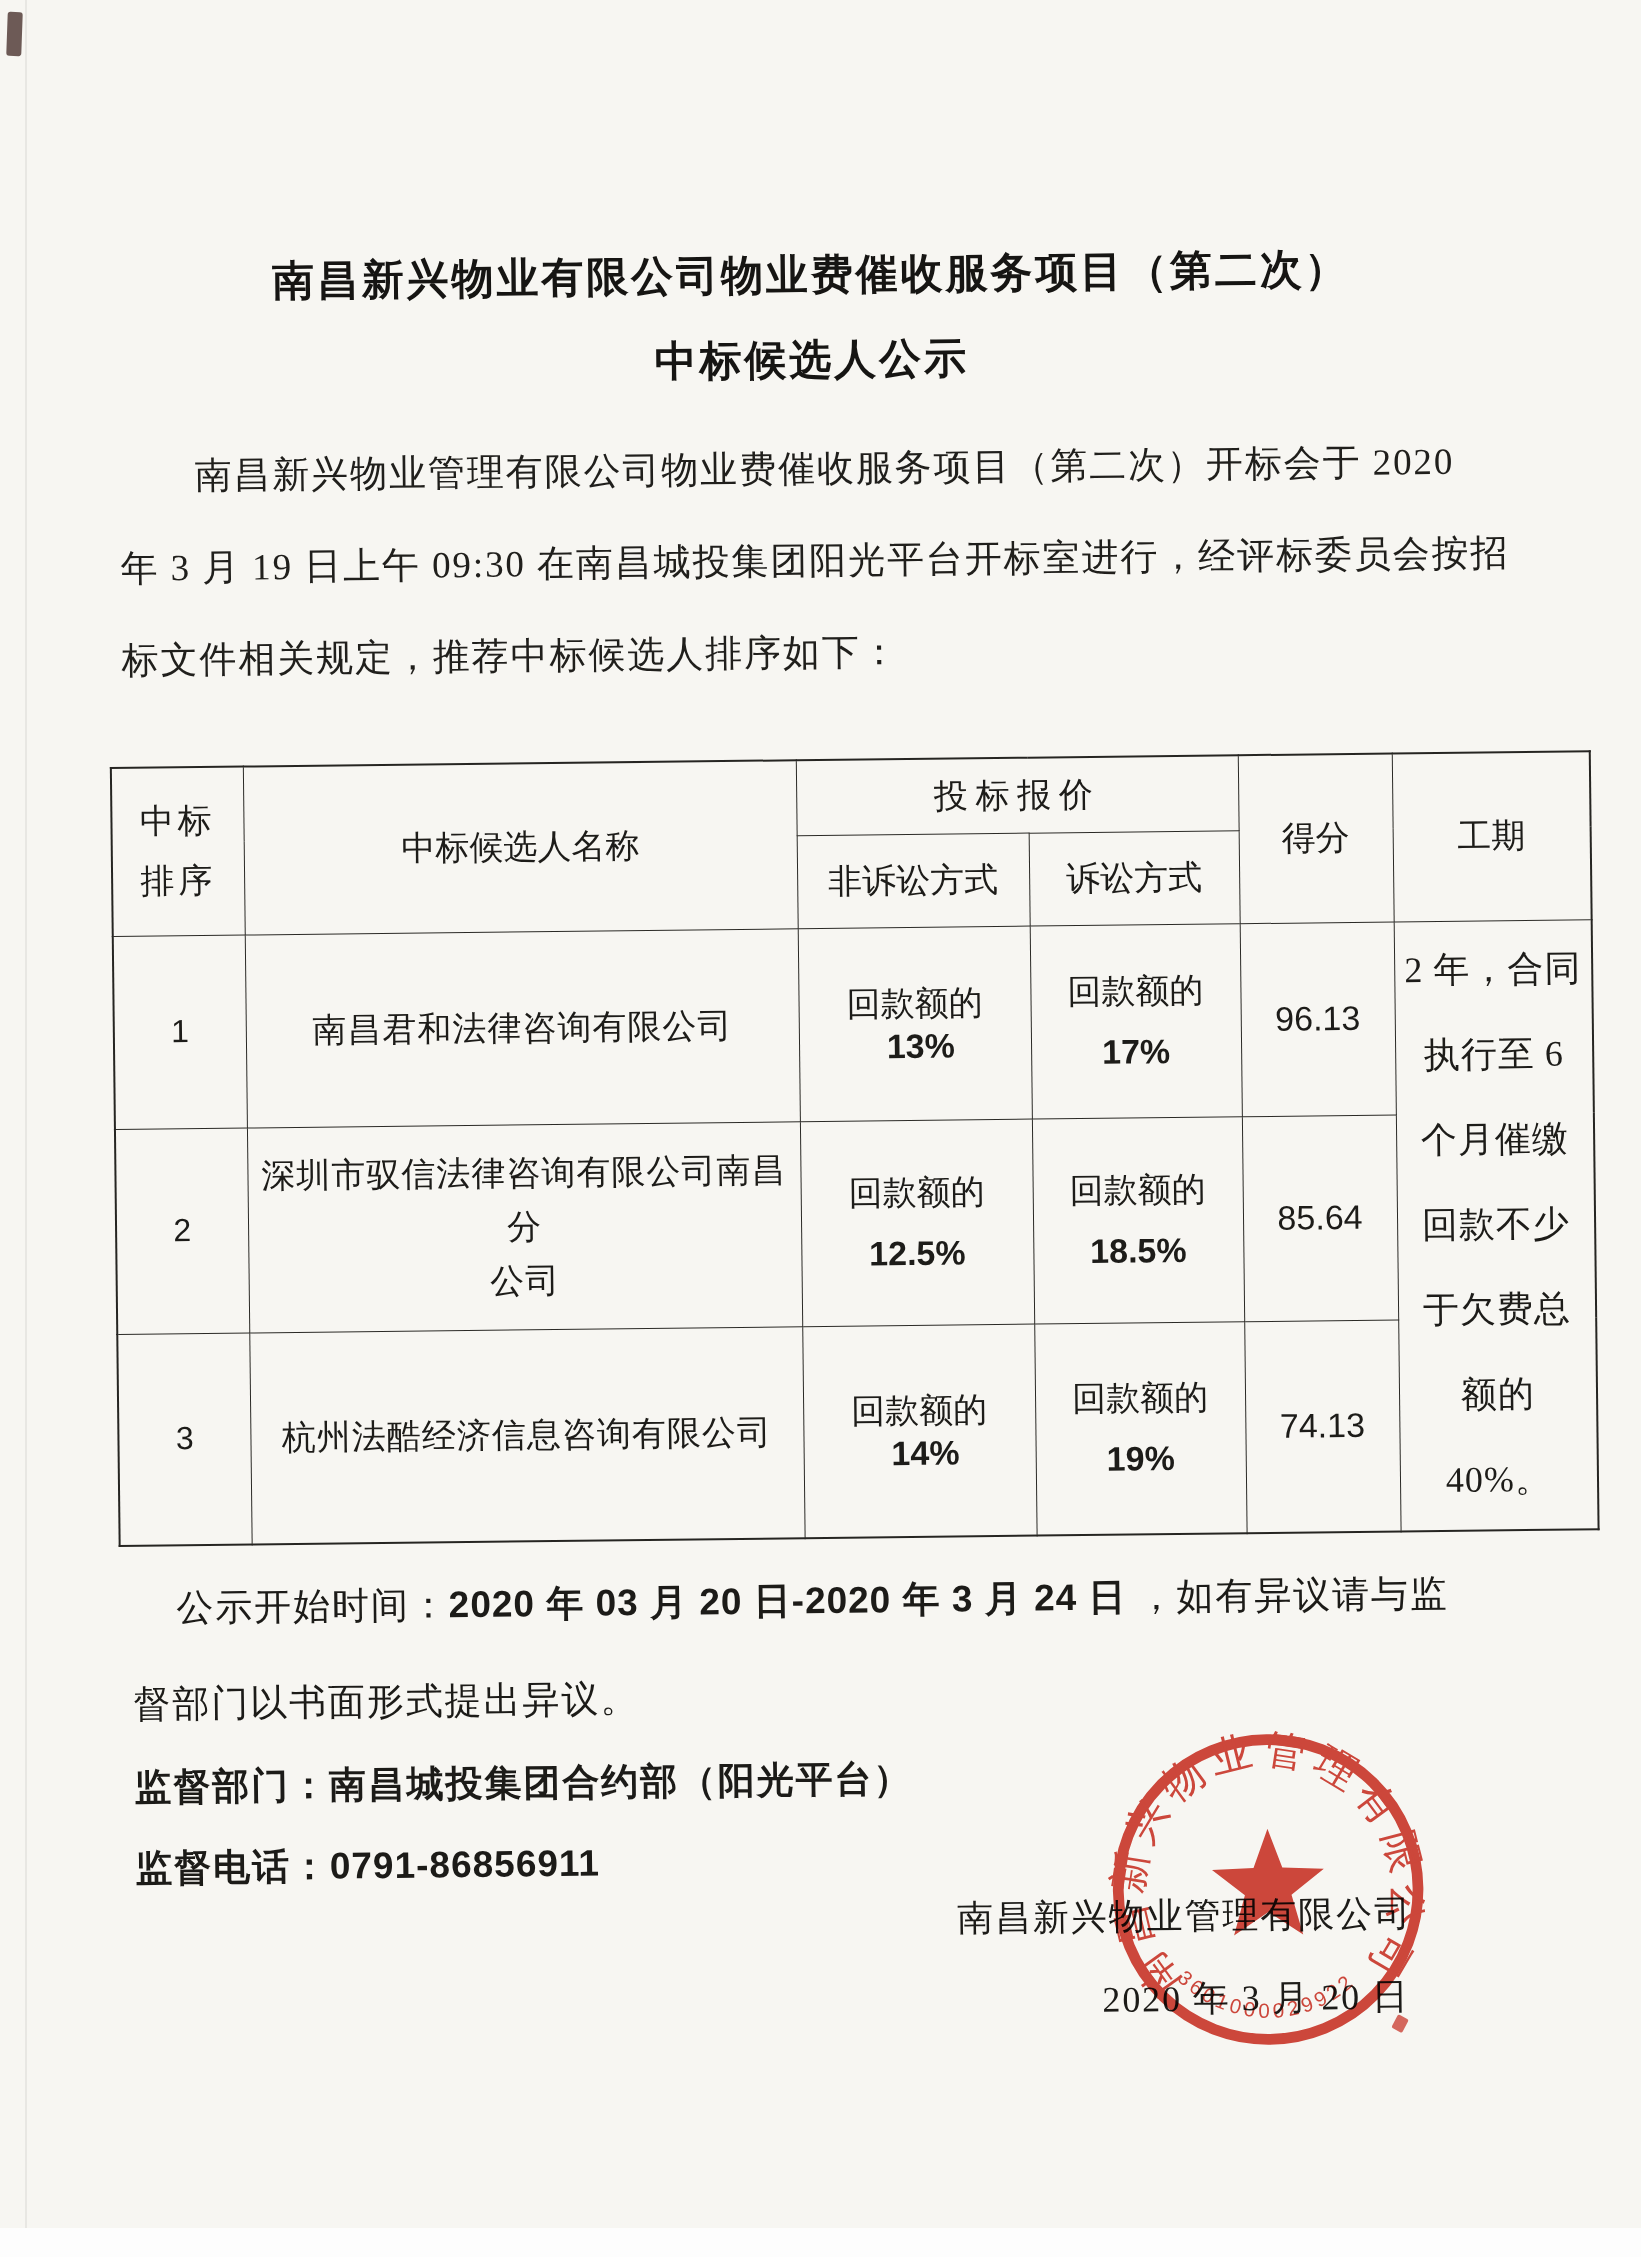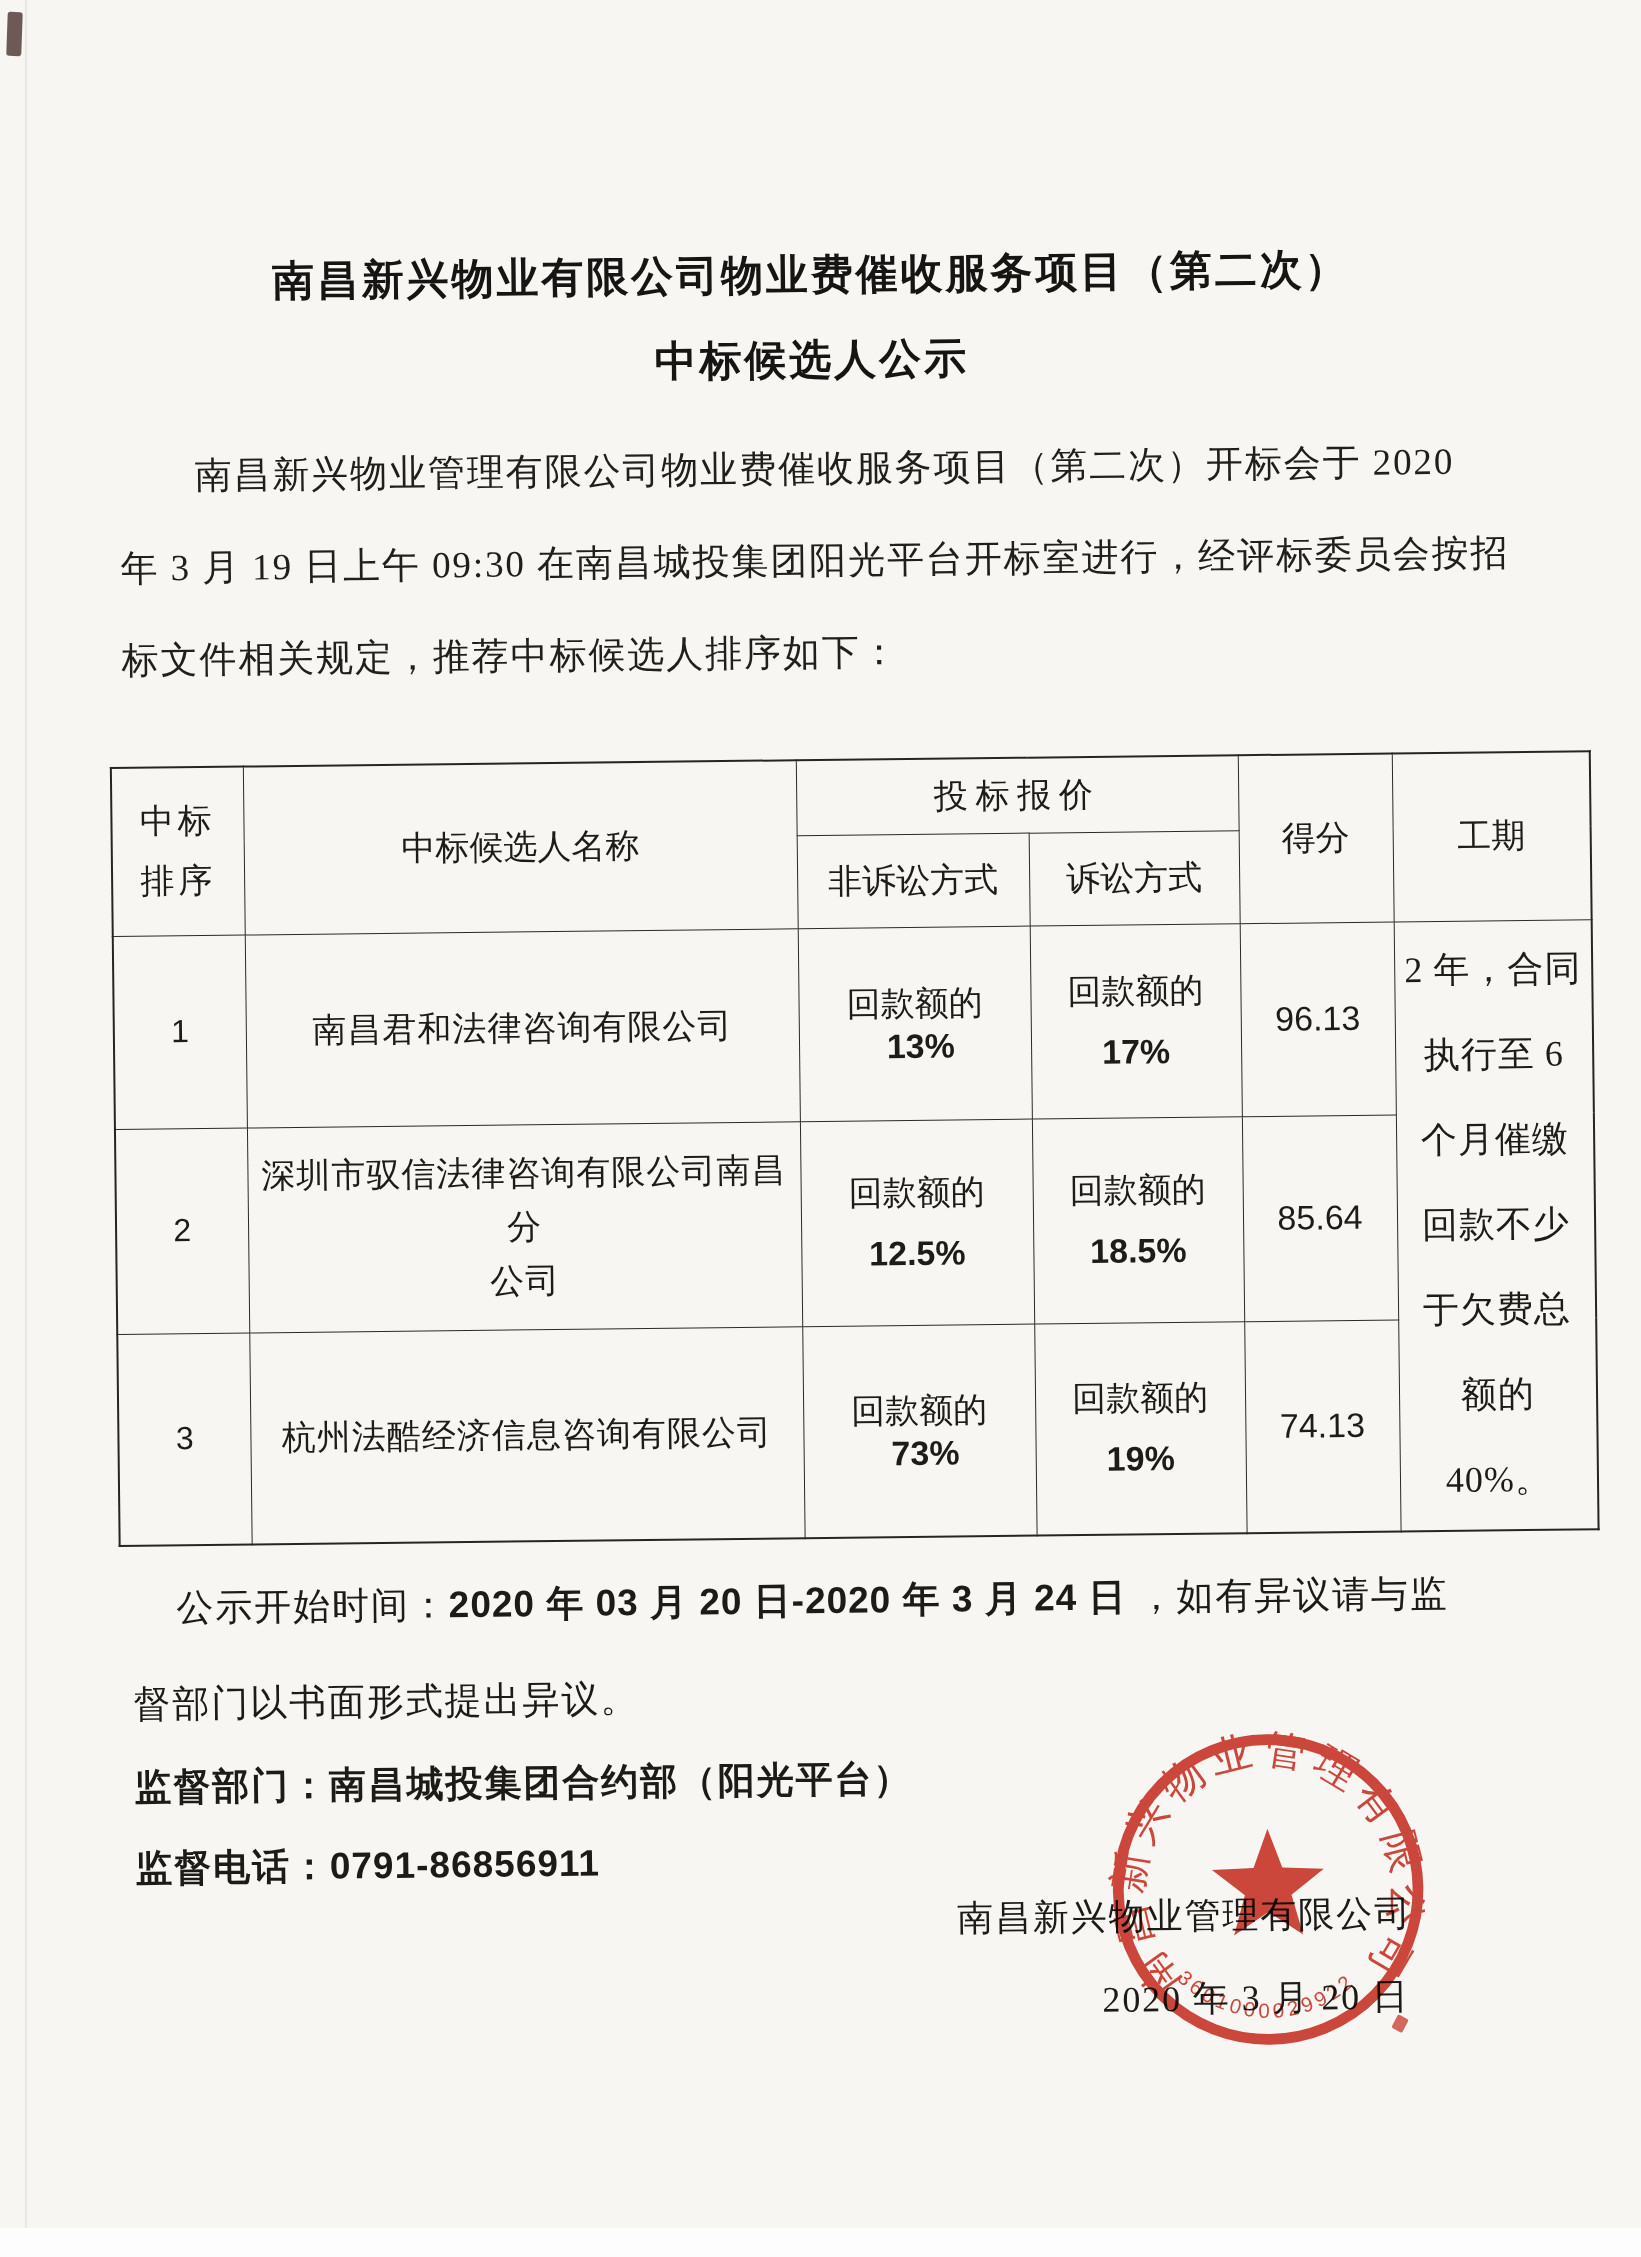--- a/index.html
+++ b/index.html
@@ -132,21 +132,21 @@
       <td class="bidcell">
         <span class="ln">回款额的</span>
         <span class="ln num">18.5%</span>
       </td>
       <td class="score">85.64</td>
     </tr>
     <tr style="height:212px">
       <td class="rank">3</td>
       <td class="name">杭州法酷经济信息咨询有限公司</td>
       <td class="bidcell">
-        <span>回款额的</span><span class="num inline-num">73%</span>
+        <span>回款额的</span><span class="num inline-num">14%</span>
       </td>
       <td class="bidcell">
         <span class="ln">回款额的</span>
         <span class="ln num">19%</span>
       </td>
       <td class="score">74.13</td>
     </tr>
   </tbody>
     </table>
 

